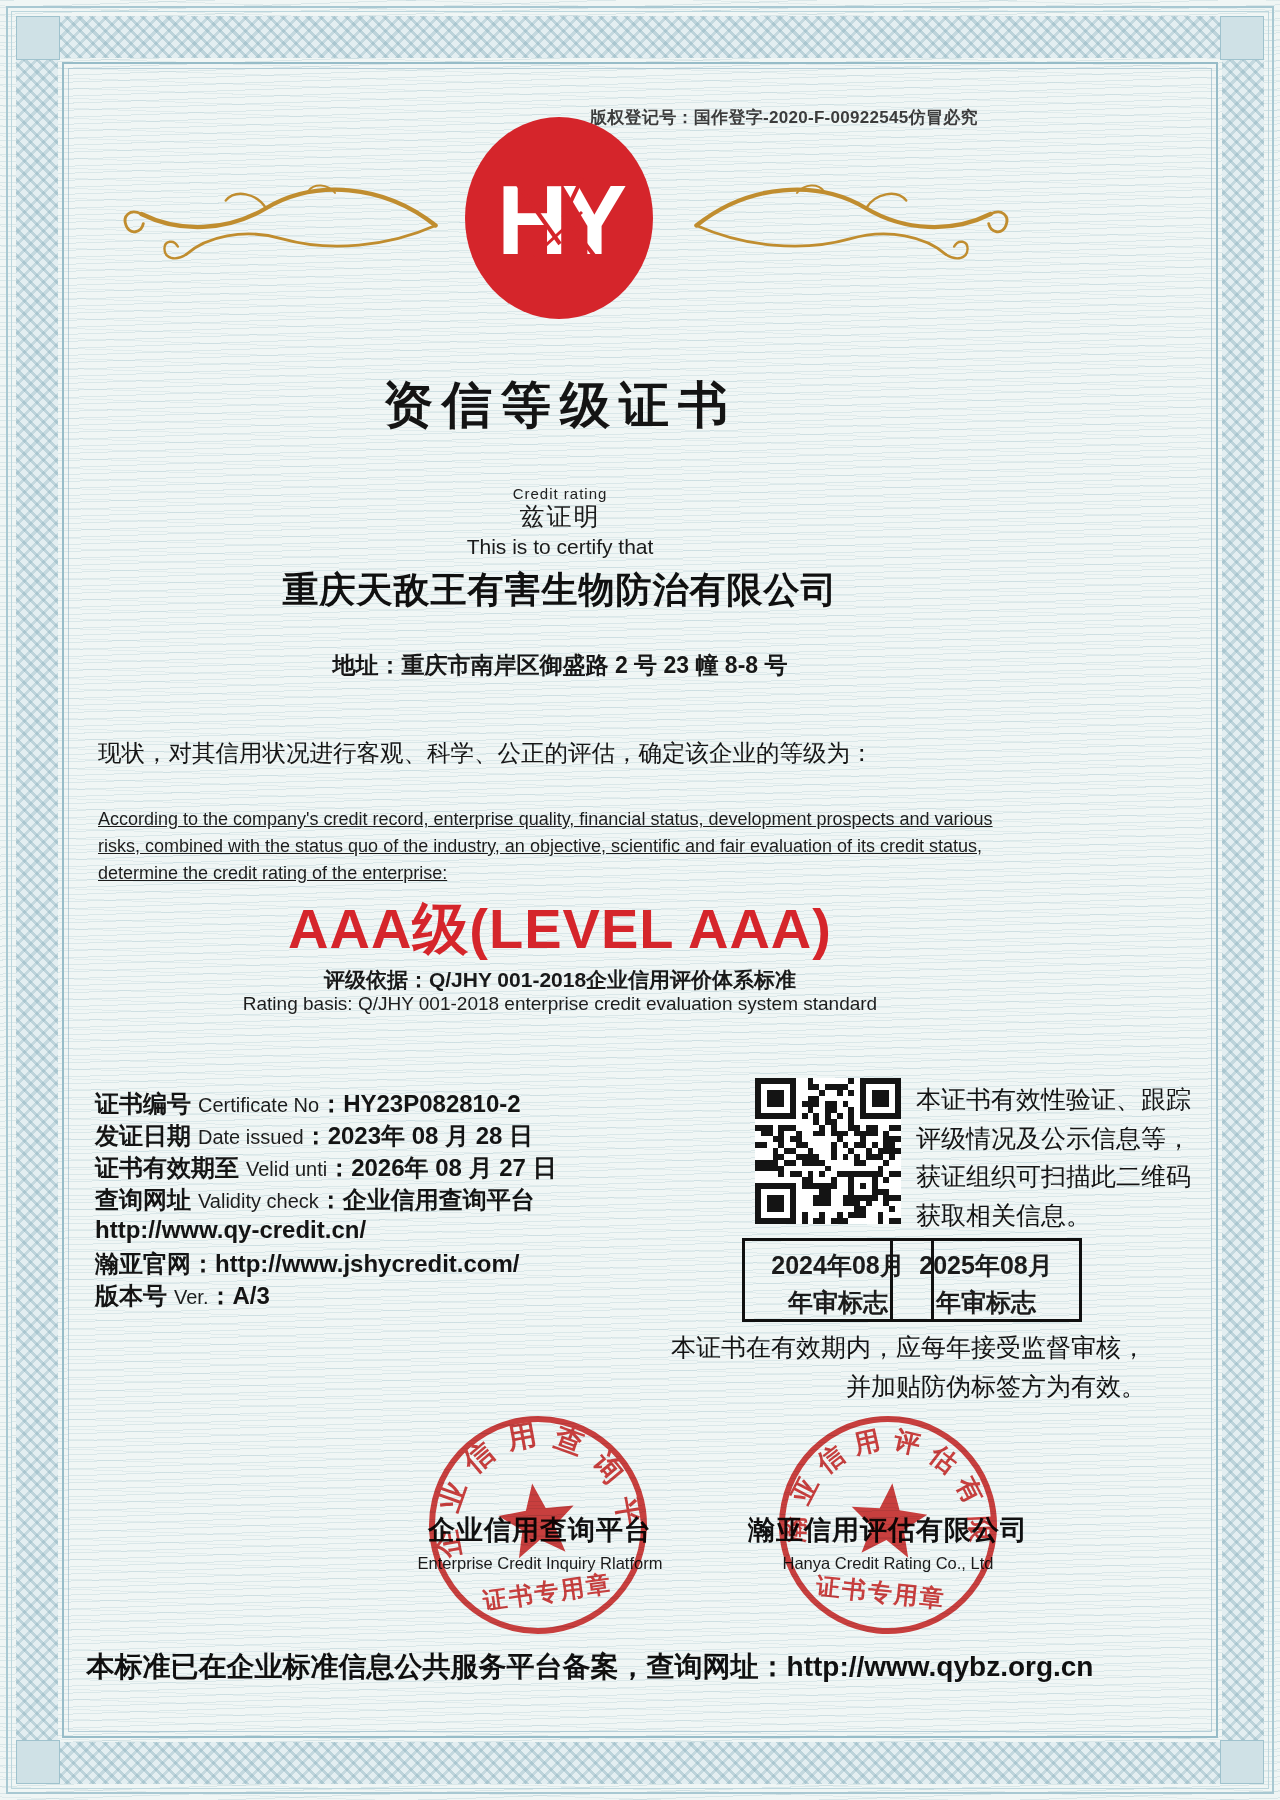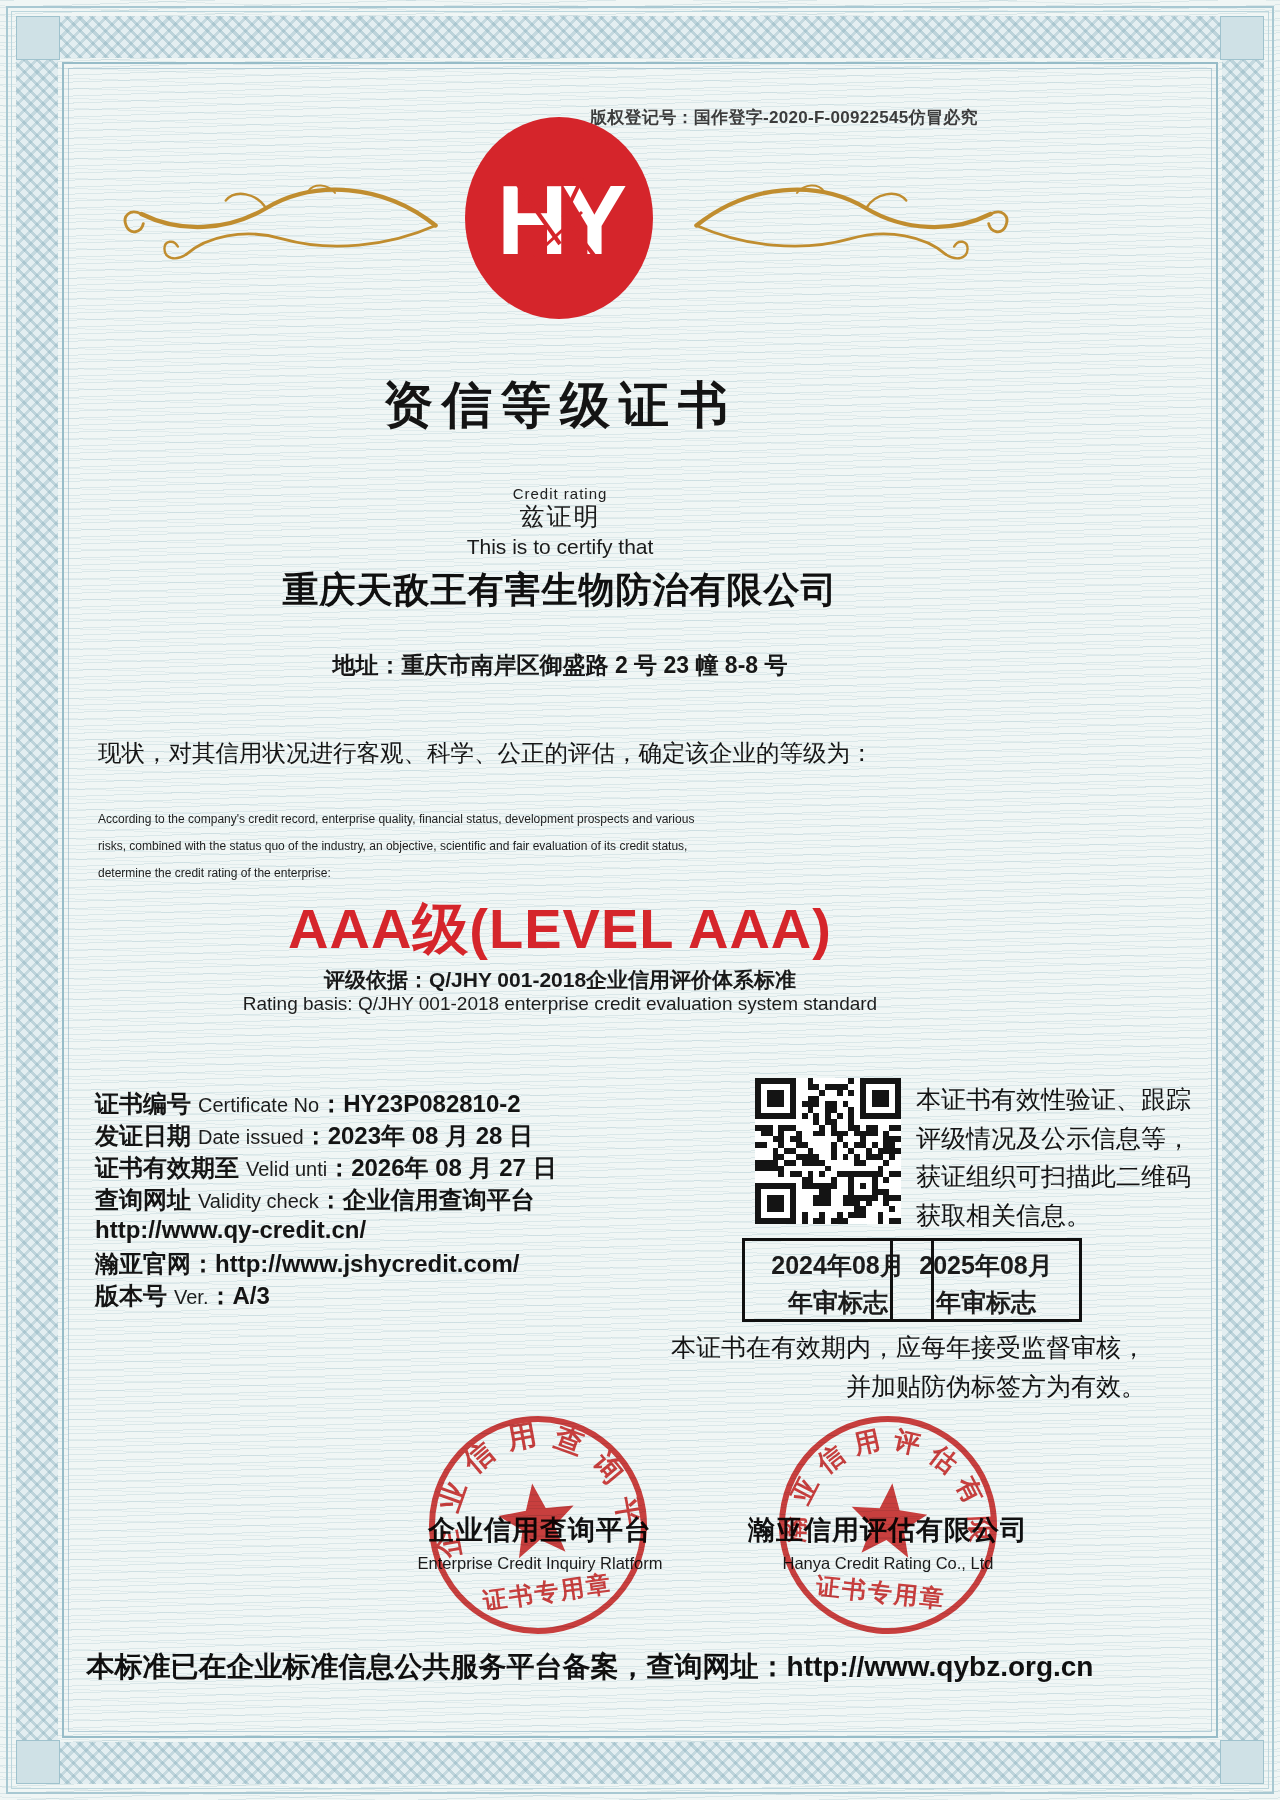--- a/index.html
+++ b/index.html
@@ -32,21 +32,21 @@
   .copyright{top:106px;left:590px;font-size:17px;font-weight:600;color:#3c3c3c;letter-spacing:0.3px;}
   .ctr{left:85px;width:950px;text-align:center;}
   .title-zh{top:372px;font-size:50px;font-weight:700;color:#141414;letter-spacing:9px;}
   .title-en{top:450px;font-size:15px;color:#202020;letter-spacing:1px;margin-top:35px;}
   .certify-zh{top:500px;font-size:25px;color:#1a1a1a;letter-spacing:2px;}
   .certify-en{top:535px;font-size:21px;color:#1a1a1a;}
   .company-name{top:566px;font-size:36px;font-weight:800;color:#101010;letter-spacing:1px;}
   .credit-code{top:620px;font-size:23px;font-weight:700;color:#171717;}
   .company-addr{top:650px;font-size:23px;font-weight:700;color:#171717;}
   .para-zh{top:736px;left:98px;width:1000px;font-size:23.5px;line-height:35px;font-weight:500;color:#161616;}
-  .para-en{top:806px;left:98px;width:990px;font-size:12px;line-height:27px;color:#1c1c1c;}
+  .para-en{top:806px;left:98px;width:990px;font-size:18px;line-height:27px;color:#1c1c1c;text-decoration:underline;}
   .aaa{top:892px;font-size:56px;font-weight:800;color:#d5252b;letter-spacing:1px;}
   .basis-zh{top:966px;font-size:21px;font-weight:600;color:#191919;}
   .basis-en{top:993px;font-size:19px;color:#1c1c1c;}
   
   .details{top:1088px;left:95px;width:560px;}
   .drow{display:flex;align-items:baseline;height:32px;white-space:nowrap;}
   .dzh{font-size:24px;font-weight:600;color:#141414;}
   .den{font-size:20px;font-weight:500;color:#1d1d1d;margin-left:7px;}
   .dval{font-size:24px;font-weight:600;color:#141414;}
   

